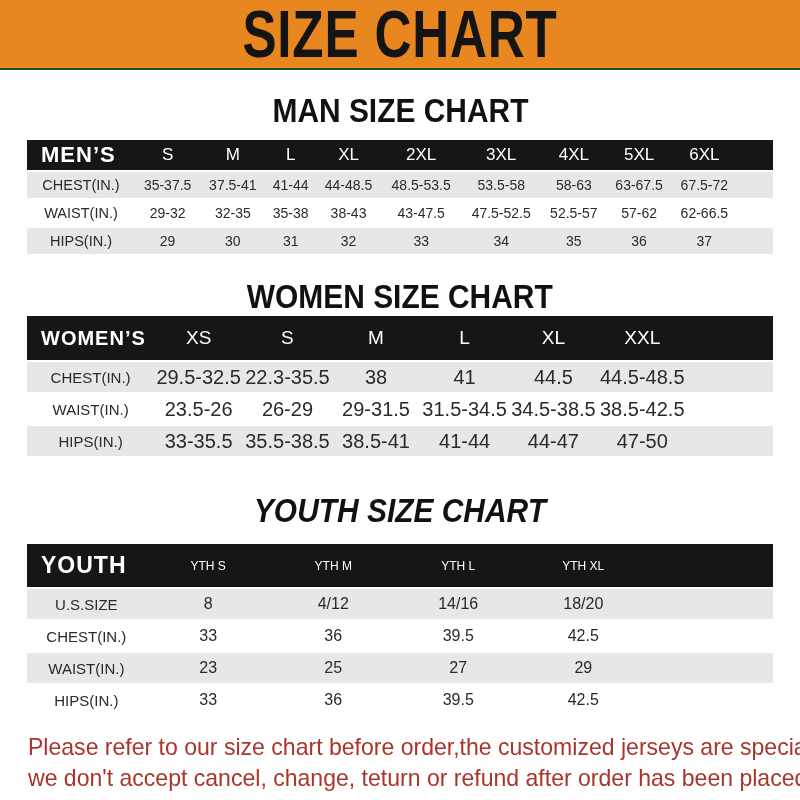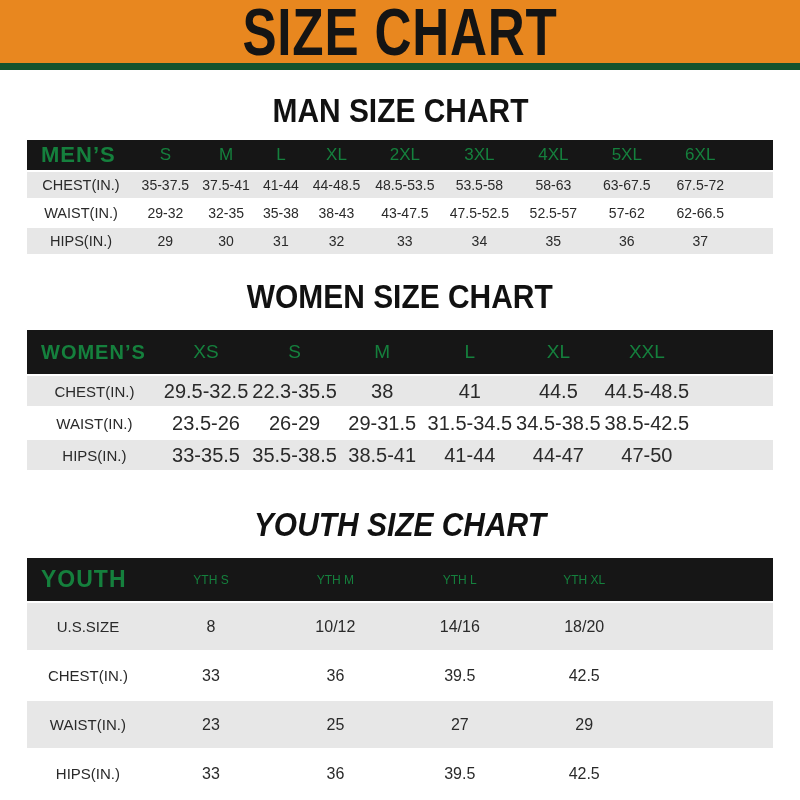--- a/index.html
+++ b/index.html
@@ -13,48 +13,48 @@
   body{
     width:800px;height:800px;overflow:hidden;background:#ffffff;
     font-family:"Liberation Sans","DejaVu Sans",sans-serif;color:#222;
   }
   .page{width:800px;height:800px;position:relative;}
 
   
   .banner{
     height:70px;background:var(--banner-bg);
     display:flex;align-items:center;justify-content:center;
-    border-bottom:7px solid #14532d;
+    border-bottom:2px solid #14532d;
   }
   .banner-title{
     display:inline-block;font-weight:bold;font-size:64px;line-height:62px;
     color:#141414;letter-spacing:1px;transform:scale(0.80,1.05);
     transform-origin:center;white-space:nowrap;
   }
 
   
   .section-heading{
     text-align:center;margin:0;
   }
   .section-heading .ht{
     display:inline-block;font-weight:bold;font-size:34px;line-height:36px;
     color:#111;transform:scaleX(0.88);transform-origin:center;white-space:nowrap;
   }
   .mt-man{margin-top:22px;margin-bottom:10px;}
-  .mt-women{margin-top:22px;margin-bottom:14px;}
+  .mt-women{margin-top:22px;}
   .mt-youth{margin-top:34px;margin-bottom:14px;font-style:italic;}
 
   
   table.size-table{
     width:746px;margin:0 auto;border-collapse:separate;border-spacing:0 2px;
     table-layout:auto;
   }
   table.size-table thead tr{background:var(--bar-bg);}
   table.size-table thead th{
-    color:#15803d;text-align:center;vertical-align:middle;padding:0 16px;
+    color:#ffffff;text-align:center;vertical-align:middle;padding:0 8px;
     font-weight:normal;white-space:nowrap;
   }
   table.size-table thead th.tbl-title{
     font-weight:bold;letter-spacing:1px;text-align:left;padding-left:14px;
   }
   table.size-table tbody td{
     text-align:center;vertical-align:middle;padding:0 2px;white-space:nowrap;color:#2a2a2a;
   }
   table.size-table tbody tr:nth-child(odd){background:var(--stripe);}
   table.size-table tbody tr:nth-child(even){background:#ffffff;}
@@ -68,21 +68,21 @@
   
   .s1 thead th{height:44px;font-size:19px;}
   .s1 thead th.tbl-title{font-size:20px;}
   .s1 tbody td{height:30px;font-size:20px;}
   .s1 .row-label{width:110px;font-size:15px;}
   .s1 th.col,.s1 td.val{width:88px;}
   .s1 th.spacer,.s1 td.spacer{width:86px;}
   
   .s2 thead th{height:43px;font-size:12px;}
   .s2 thead th.tbl-title{font-size:23px;letter-spacing:2px;}
-  .s2 tbody td{height:47px;font-size:16px;margin-left:36px;}
+  .s2 tbody td{height:30px;font-size:16px;margin-left:36px;}
   .s2 .row-label{width:112px;font-size:15px;}
   .s2 th.col,.s2 td.val{width:118px;}
   .s2 th.spacer,.s2 td.spacer{width:120px;}
   .s0 th.spacer,.s0 td.spacer{width:36px;}
 
   
   .footer-note{
     margin-top:14px;padding-left:28px;color:var(--footer-red);
   }
   .footer-note .fl{
@@ -230,21 +230,21 @@
               <th class="col">YTH M</th>
               <th class="col">YTH L</th>
               <th class="col">YTH XL</th>
               <th class="spacer"></th>
             </tr>
       </thead>
       <tbody>
             <tr>
               <td class="row-label">U.S.SIZE</td>
               <td class="val">8</td>
-              <td class="val">10/12</td>
+              <td class="val">4/12</td>
               <td class="val">14/16</td>
               <td class="val">18/20</td>
               <td class="spacer"></td>
             </tr>
             <tr>
               <td class="row-label">CHEST(IN.)</td>
               <td class="val">33</td>
               <td class="val">36</td>
               <td class="val">39.5</td>
               <td class="val">42.5</td>

